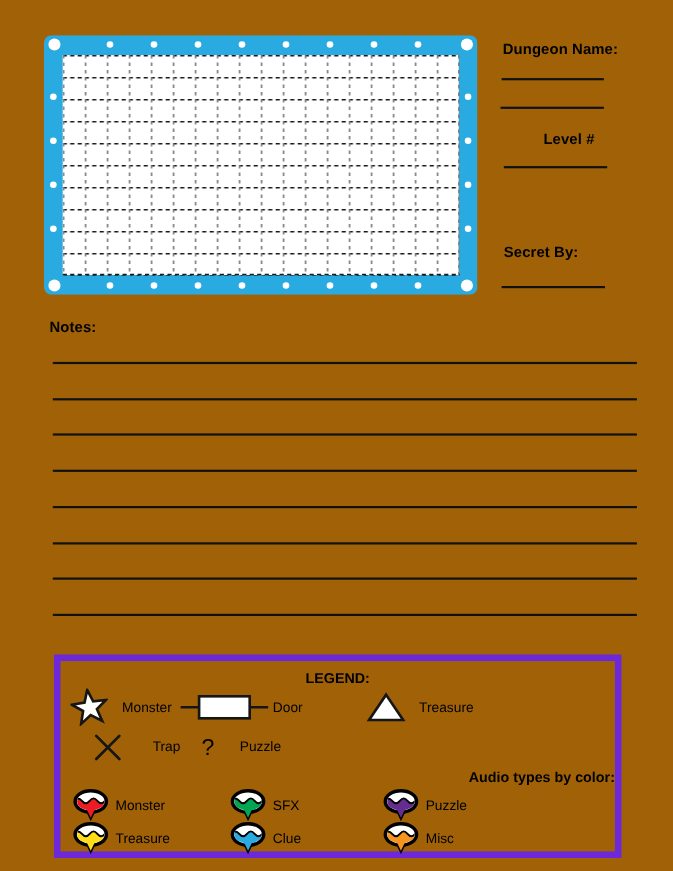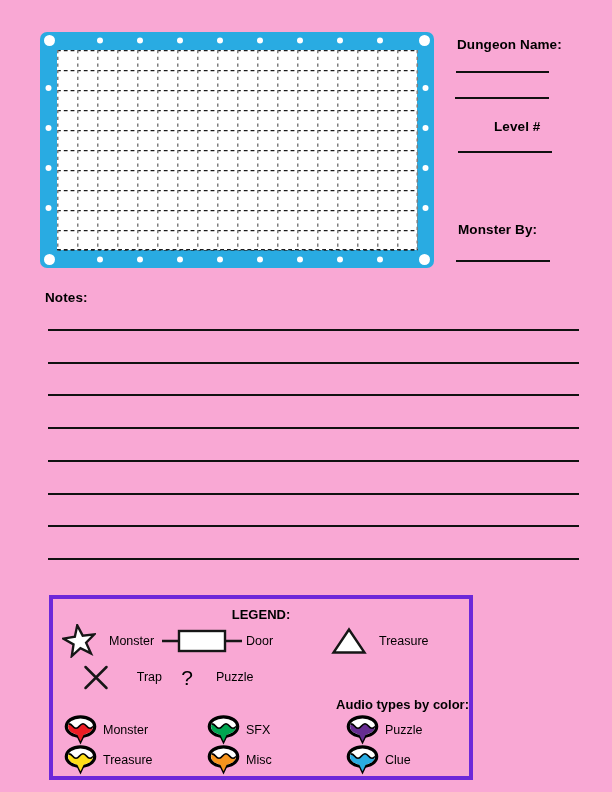--- a/index.html
+++ b/index.html
@@ -1,17 +1,17 @@
 <!DOCTYPE html>
 <html><head>
 <meta charset="utf-8">
 <style>
   html,body{margin:0;padding:0;background:#fff;}
   .page{
-    position:relative;width:612px;height:792px;background:#f9a8d4;overflow:hidden;
+    position:relative;width:612px;height:792px;background:#a16207;overflow:hidden;
     font-family:"Liberation Sans",sans-serif;color:#000;
   }
   .abs{position:absolute;}
   .bold-label{font-weight:bold;font-size:13.5px;letter-spacing:.1px;}
   .fill-line{position:absolute;height:2px;background:#111;}
 
   
   .map-frame{left:40px;top:32px;width:394px;height:236px;}
 
   
@@ -22,22 +22,22 @@
   
   .notes-label{left:45px;top:290px;}
   .notes-lines{
     position:absolute;left:48px;top:329px;width:531px;height:231px;
     display:flex;flex-direction:column;justify-content:space-between;
   }
   .note-line{height:2px;background:#111;width:100%;}
 
   
   .legend-box{
-    left:49px;top:595px;width:424px;height:185px;
-    border:4px solid #6d28d9;box-sizing:border-box;
+    left:49px;top:595px;width:516px;height:185px;
+    border:6px solid #6d28d9;box-sizing:border-box;
   }
   .legend-title{position:absolute;top:8px;left:0;right:0;text-align:center;font-weight:bold;font-size:13px;}
   .symbols-grid{
     position:absolute;top:24px;left:6px;right:4px;
     display:grid;grid-template-columns:103px 167px 1fr;grid-auto-rows:36px;
   }
   .legend-item{display:flex;align-items:center;}
   .icon-box{display:flex;align-items:center;justify-content:center;}
   .icon-box.c1{width:40px;}
   .icon-box.c2{width:80px;}
@@ -111,21 +111,21 @@
     </svg>
   </div>
 
   <div class="abs bold-label hdr-dungeon">Dungeon Name:</div>
   <div class="fill-line" style="left:456px;top:71px;width:93px;"></div>
   <div class="fill-line" style="left:455px;top:97px;width:94px;"></div>
 
   <div class="abs bold-label hdr-level">Level #</div>
   <div class="fill-line" style="left:458px;top:151px;width:94px;"></div>
 
-  <div class="abs bold-label hdr-created">Monster By:</div>
+  <div class="abs bold-label hdr-created">Secret By:</div>
   <div class="fill-line" style="left:456px;top:260px;width:94px;"></div>
 
   <div class="abs bold-label notes-label">Notes:</div>
   <div class="notes-lines">
     <div class="note-line"></div>
     <div class="note-line"></div>
     <div class="note-line"></div>
     <div class="note-line"></div>
     <div class="note-line"></div>
     <div class="note-line"></div>
@@ -252,45 +252,45 @@
           </svg>
         </span>
         <span class="lbl">Treasure</span>
       </div>
 
       <div class="audio-item">
         <span class="icon-box">
           <svg width="33" height="30" viewBox="0 0 33 30">
             <path d="M10,16 L16.5,29.5 L23,16 Z" fill="#000"></path>
             <ellipse cx="16.5" cy="11.6" rx="14.2" ry="9.8" fill="#fff" stroke="#000" stroke-width="3.2"></ellipse>
+            <clipPath id="pc4">
+                <ellipse cx="16.5" cy="11.6" rx="12.4" ry="8.2"></ellipse>
+              </clipPath>
+            <g clip-path="url(#pc4)">
+              <path d="M1,12 C3,8 6,8 8.5,11 C11,14 13,14 15.5,11 C18,8 20,8 22.5,11 C25,14 27,14 29.5,11 C30.5,10 31.5,9.5 32,9.5 L32,24 L1,24 Z" stroke="#000" stroke-width="1.7" fill="#29ABE2"></path>
+            </g>
+            <path d="M12.7,18.5 L16.5,26.3 L20.3,18.5 Z" fill="#29ABE2"></path>
+          </svg>
+        </span>
+        <span class="lbl">Clue</span>
+      </div>
+
+      <div class="audio-item">
+        <span class="icon-box">
+          <svg width="33" height="30" viewBox="0 0 33 30">
+            <path d="M10,16 L16.5,29.5 L23,16 Z" fill="#000"></path>
+            <ellipse cx="16.5" cy="11.6" rx="14.2" ry="9.8" fill="#fff" stroke="#000" stroke-width="3.2"></ellipse>
             <clipPath id="pc5">
                 <ellipse cx="16.5" cy="11.6" rx="12.4" ry="8.2"></ellipse>
               </clipPath>
             <g clip-path="url(#pc5)">
               <path d="M1,12 C3,8 6,8 8.5,11 C11,14 13,14 15.5,11 C18,8 20,8 22.5,11 C25,14 27,14 29.5,11 C30.5,10 31.5,9.5 32,9.5 L32,24 L1,24 Z" stroke="#000" stroke-width="1.7" fill="#F7941D"></path>
             </g>
             <path d="M12.7,18.5 L16.5,26.3 L20.3,18.5 Z" fill="#F7941D"></path>
           </svg>
         </span>
         <span class="lbl">Misc</span>
       </div>
 
-      <div class="audio-item">
-        <span class="icon-box">
-          <svg width="33" height="30" viewBox="0 0 33 30">
-            <path d="M10,16 L16.5,29.5 L23,16 Z" fill="#000"></path>
-            <ellipse cx="16.5" cy="11.6" rx="14.2" ry="9.8" fill="#fff" stroke="#000" stroke-width="3.2"></ellipse>
-            <clipPath id="pc4">
-                <ellipse cx="16.5" cy="11.6" rx="12.4" ry="8.2"></ellipse>
-              </clipPath>
-            <g clip-path="url(#pc4)">
-              <path d="M1,12 C3,8 6,8 8.5,11 C11,14 13,14 15.5,11 C18,8 20,8 22.5,11 C25,14 27,14 29.5,11 C30.5,10 31.5,9.5 32,9.5 L32,24 L1,24 Z" stroke="#000" stroke-width="1.7" fill="#29ABE2"></path>
-            </g>
-            <path d="M12.7,18.5 L16.5,26.3 L20.3,18.5 Z" fill="#29ABE2"></path>
-          </svg>
-        </span>
-        <span class="lbl">Clue</span>
-      </div>
-
     </div>
   </div>
 
 </div>
 
 </body></html>

